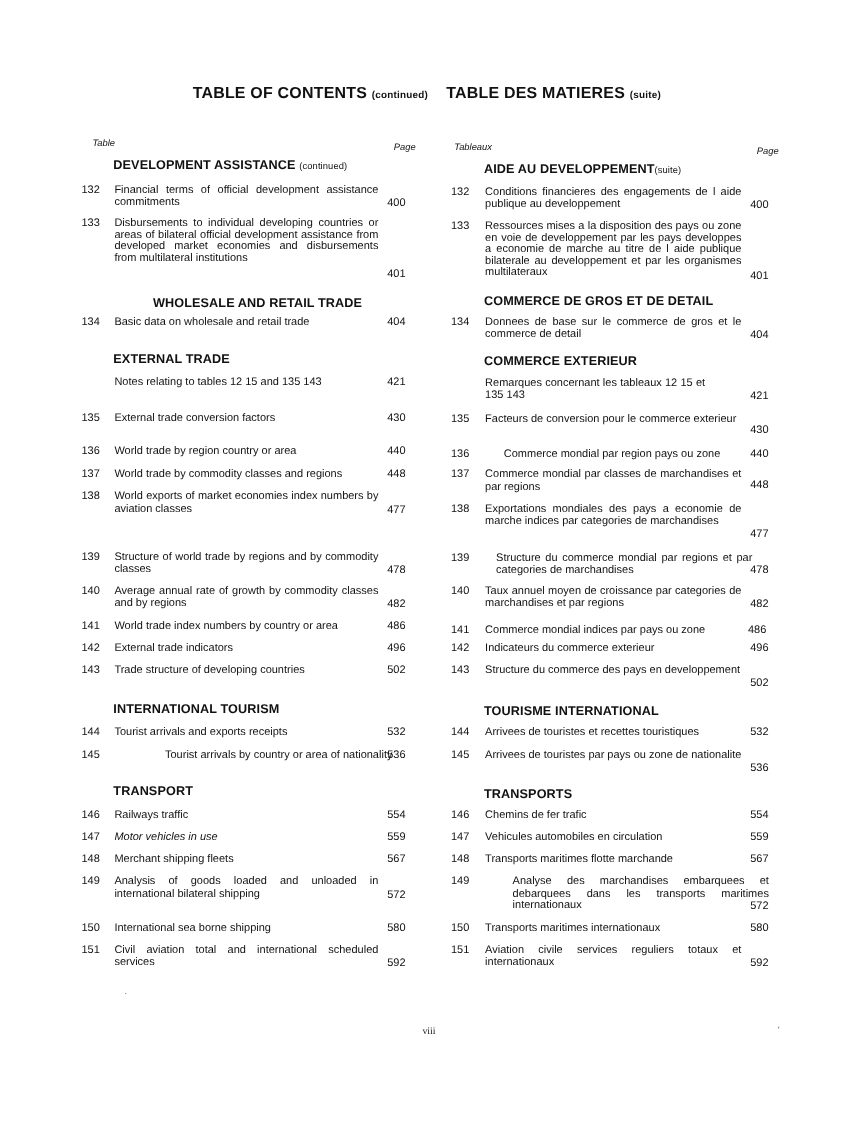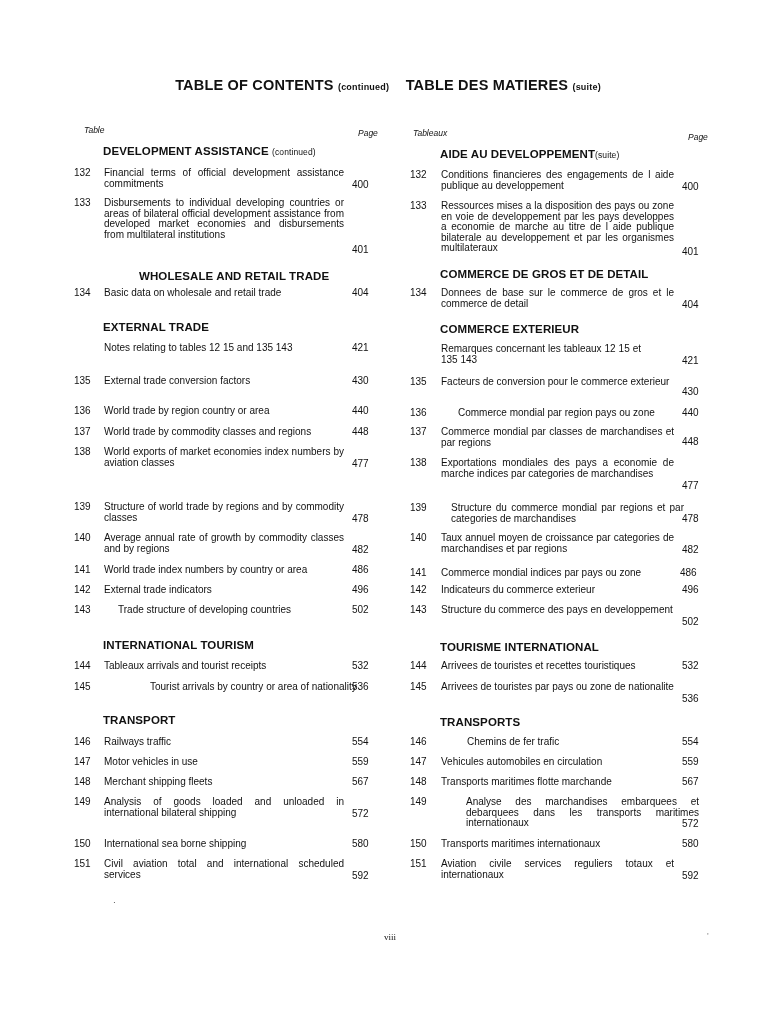--- a/index.html
+++ b/index.html
@@ -113,31 +113,31 @@
   </div>
 
   <div class="entry" style="left:74px; top:585px; width:316px;">
     <span class="num">142</span>
     <span class="txt" style="left:30px; width:240px;">External trade indicators</span>
     <span class="pg" style="left:278px; top:0px;">496</span>
   </div>
 
   <div class="entry" style="left:74px; top:605px; width:316px;">
     <span class="num">143</span>
-    <span class="txt" style="left:30px; width:240px;margin-left:14px;">Trade structure of developing countries</span>
+    <span class="txt" style="left:30px; width:240px;">Trade structure of developing countries</span>
     <span class="pg" style="left:278px; top:0px;">502</span>
   </div>
 
   <div class="section" style="left:103px; top:639px;">
     <span>INTERNATIONAL TOURISM</span>
   </div>
 
   <div class="entry" style="left:74px; top:661px; width:316px;">
     <span class="num">144</span>
-    <span class="txt" style="left:30px; width:240px;">Tableaux arrivals and tourist receipts</span>
+    <span class="txt" style="left:30px; width:240px;">Tourist arrivals and exports receipts</span>
     <span class="pg" style="left:278px; top:0px;">532</span>
   </div>
 
   <div class="entry" style="left:74px; top:682px; width:316px;">
     <span class="num">145</span>
     <span class="txt" style="left:30px; width:240px;margin-left:46px;">Tourist arrivals by country or area of nationality</span>
     <span class="pg" style="left:278px; top:0px;">536</span>
   </div>
 
   <div class="section" style="left:103px; top:714px;">
@@ -145,21 +145,21 @@
   </div>
 
   <div class="entry" style="left:74px; top:737px; width:316px;">
     <span class="num">146</span>
     <span class="txt" style="left:30px; width:240px;">Railways traffic</span>
     <span class="pg" style="left:278px; top:0px;">554</span>
   </div>
 
   <div class="entry" style="left:74px; top:757px; width:316px;">
     <span class="num">147</span>
-    <span class="txt" style="left:30px; width:240px;">Motor vehicles in use</span>
+    <span class="txt" style="left:30px; width:240px;font-style:italic;">Motor vehicles in use</span>
     <span class="pg" style="left:278px; top:0px;">559</span>
   </div>
 
   <div class="entry" style="left:74px; top:777px; width:316px;">
     <span class="num">148</span>
     <span class="txt" style="left:30px; width:240px;">Merchant shipping fleets</span>
     <span class="pg" style="left:278px; top:0px;">567</span>
   </div>
 
   <div class="entry" style="left:74px; top:797px; width:316px;">
@@ -290,21 +290,21 @@
     <span class="txt" style="left:31px; width:233px;">Arrivees de touristes par pays ou zone de nationalite</span>
     <span class="pg" style="left:272px; top:12px;">536</span>
   </div>
 
   <div class="section" style="left:440px; top:716px;">
     <span>TRANSPORTS</span>
   </div>
 
   <div class="entry" style="left:410px; top:737px; width:310px;">
     <span class="num">146</span>
-    <span class="txt" style="left:31px; width:233px;margin-left:26px;">Chemins de fer trafic</span>
+    <span class="txt" style="left:31px; width:233px;">Chemins de fer trafic</span>
     <span class="pg" style="left:272px; top:0px;">554</span>
   </div>
 
   <div class="entry" style="left:410px; top:757px; width:310px;">
     <span class="num">147</span>
     <span class="txt" style="left:31px; width:233px;">Vehicules automobiles en circulation</span>
     <span class="pg" style="left:272px; top:0px;">559</span>
   </div>
 
   <div class="entry" style="left:410px; top:777px; width:310px;">

